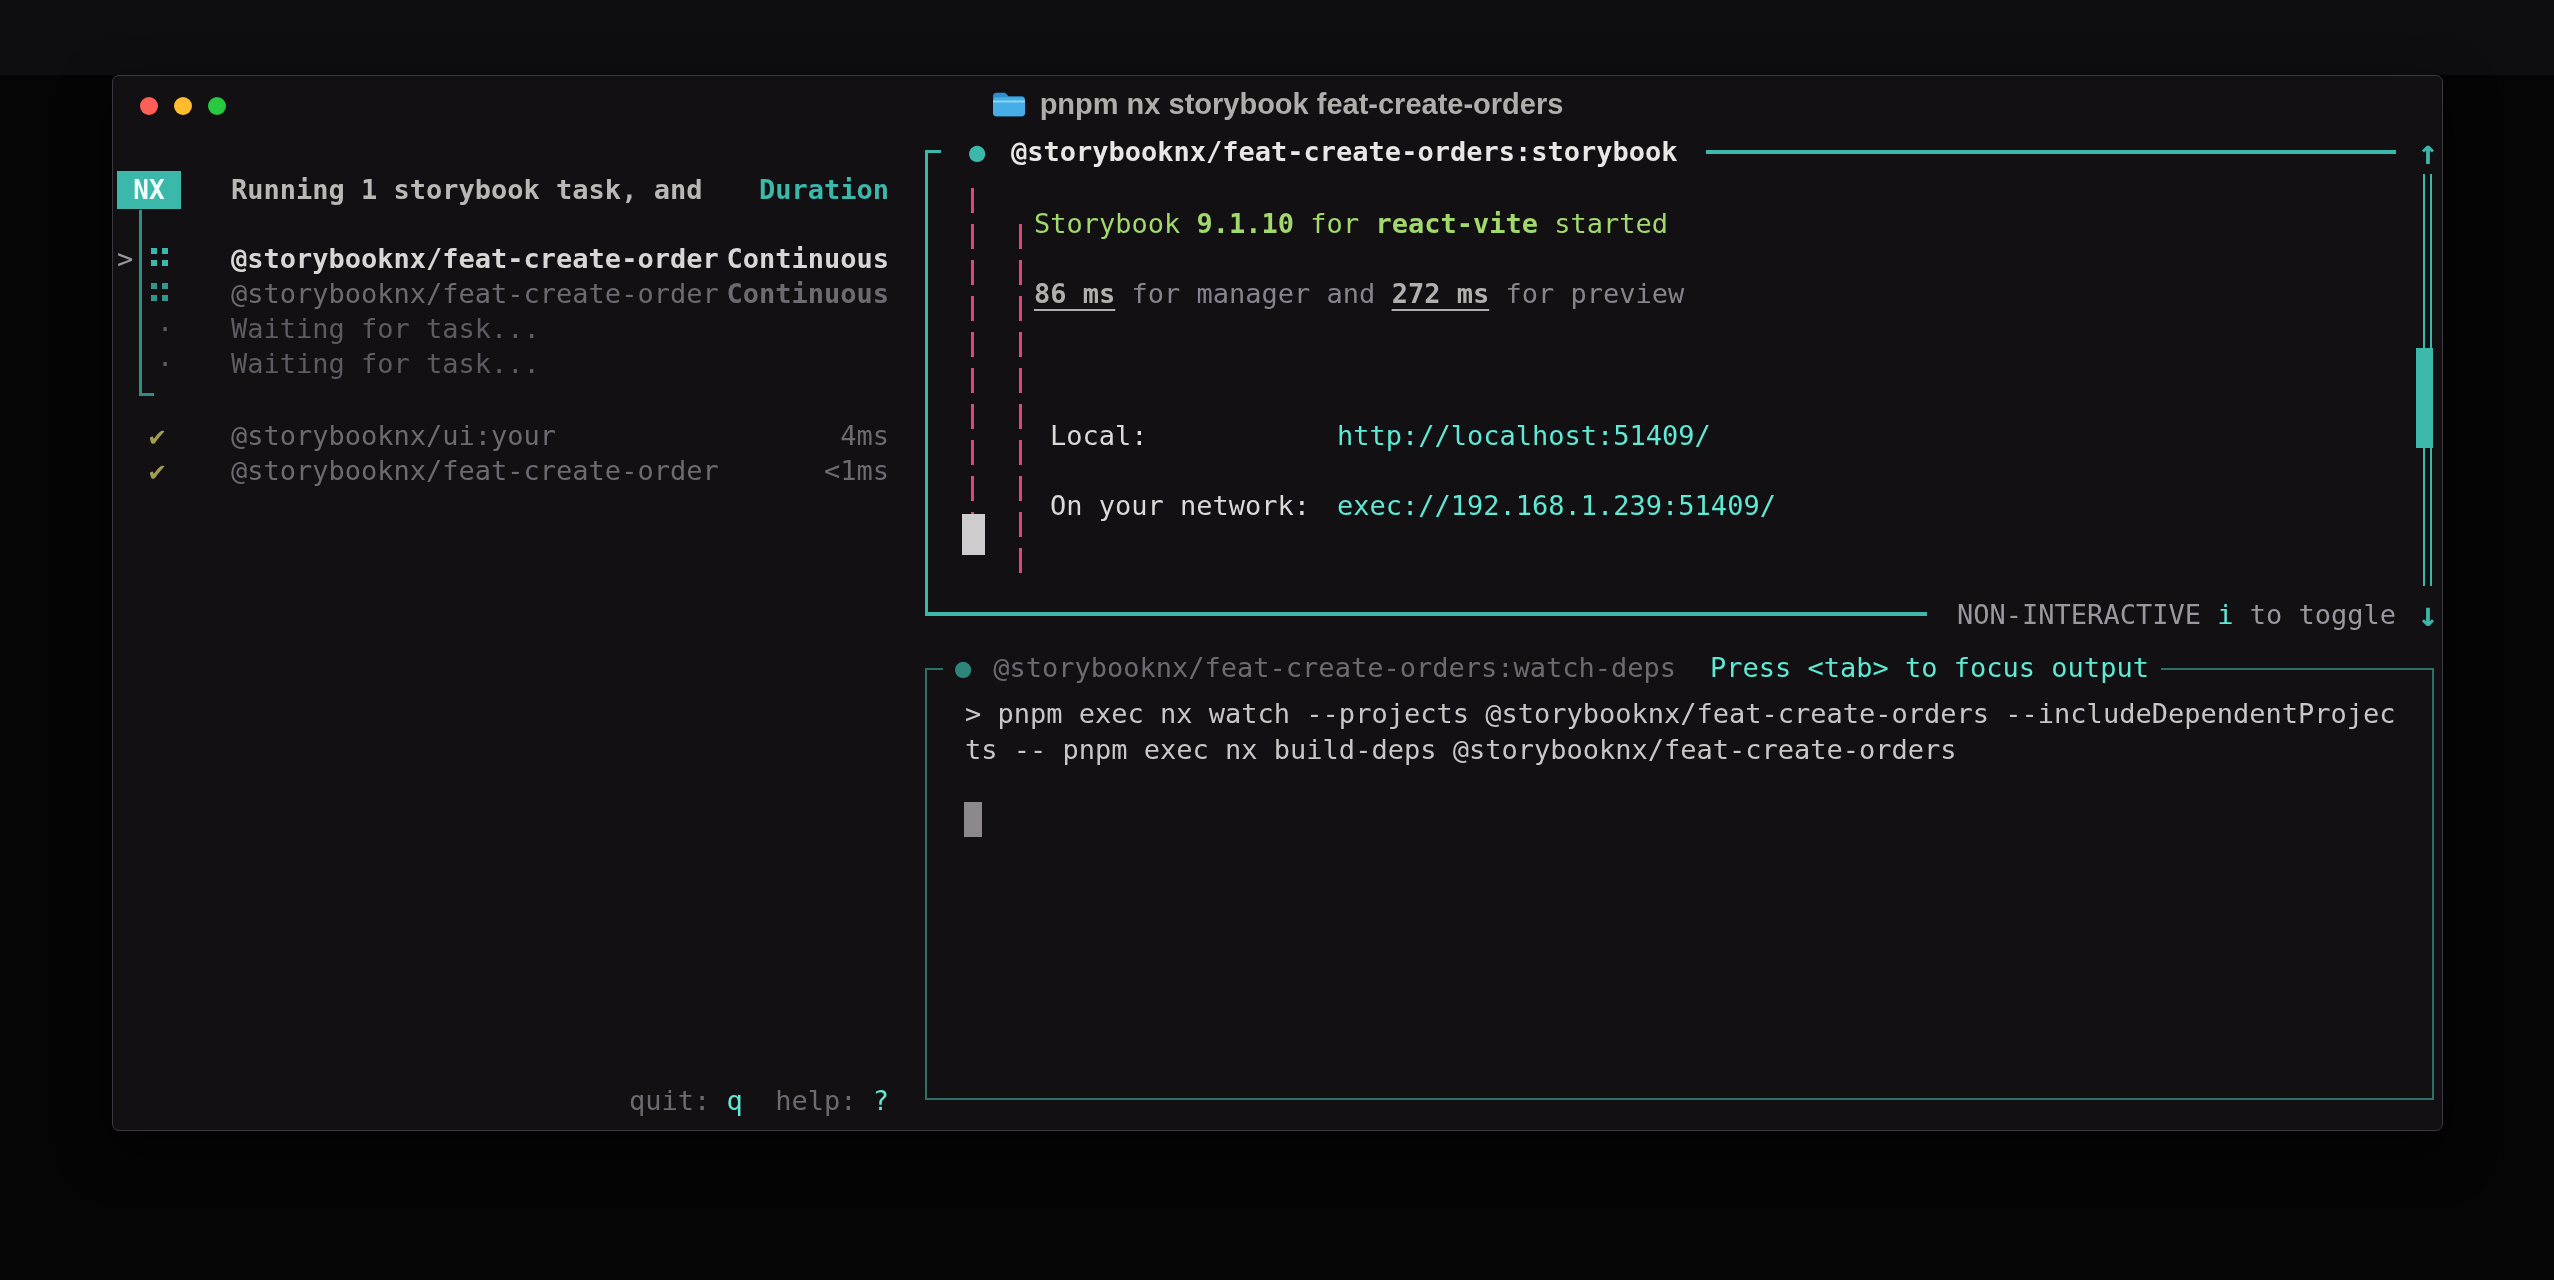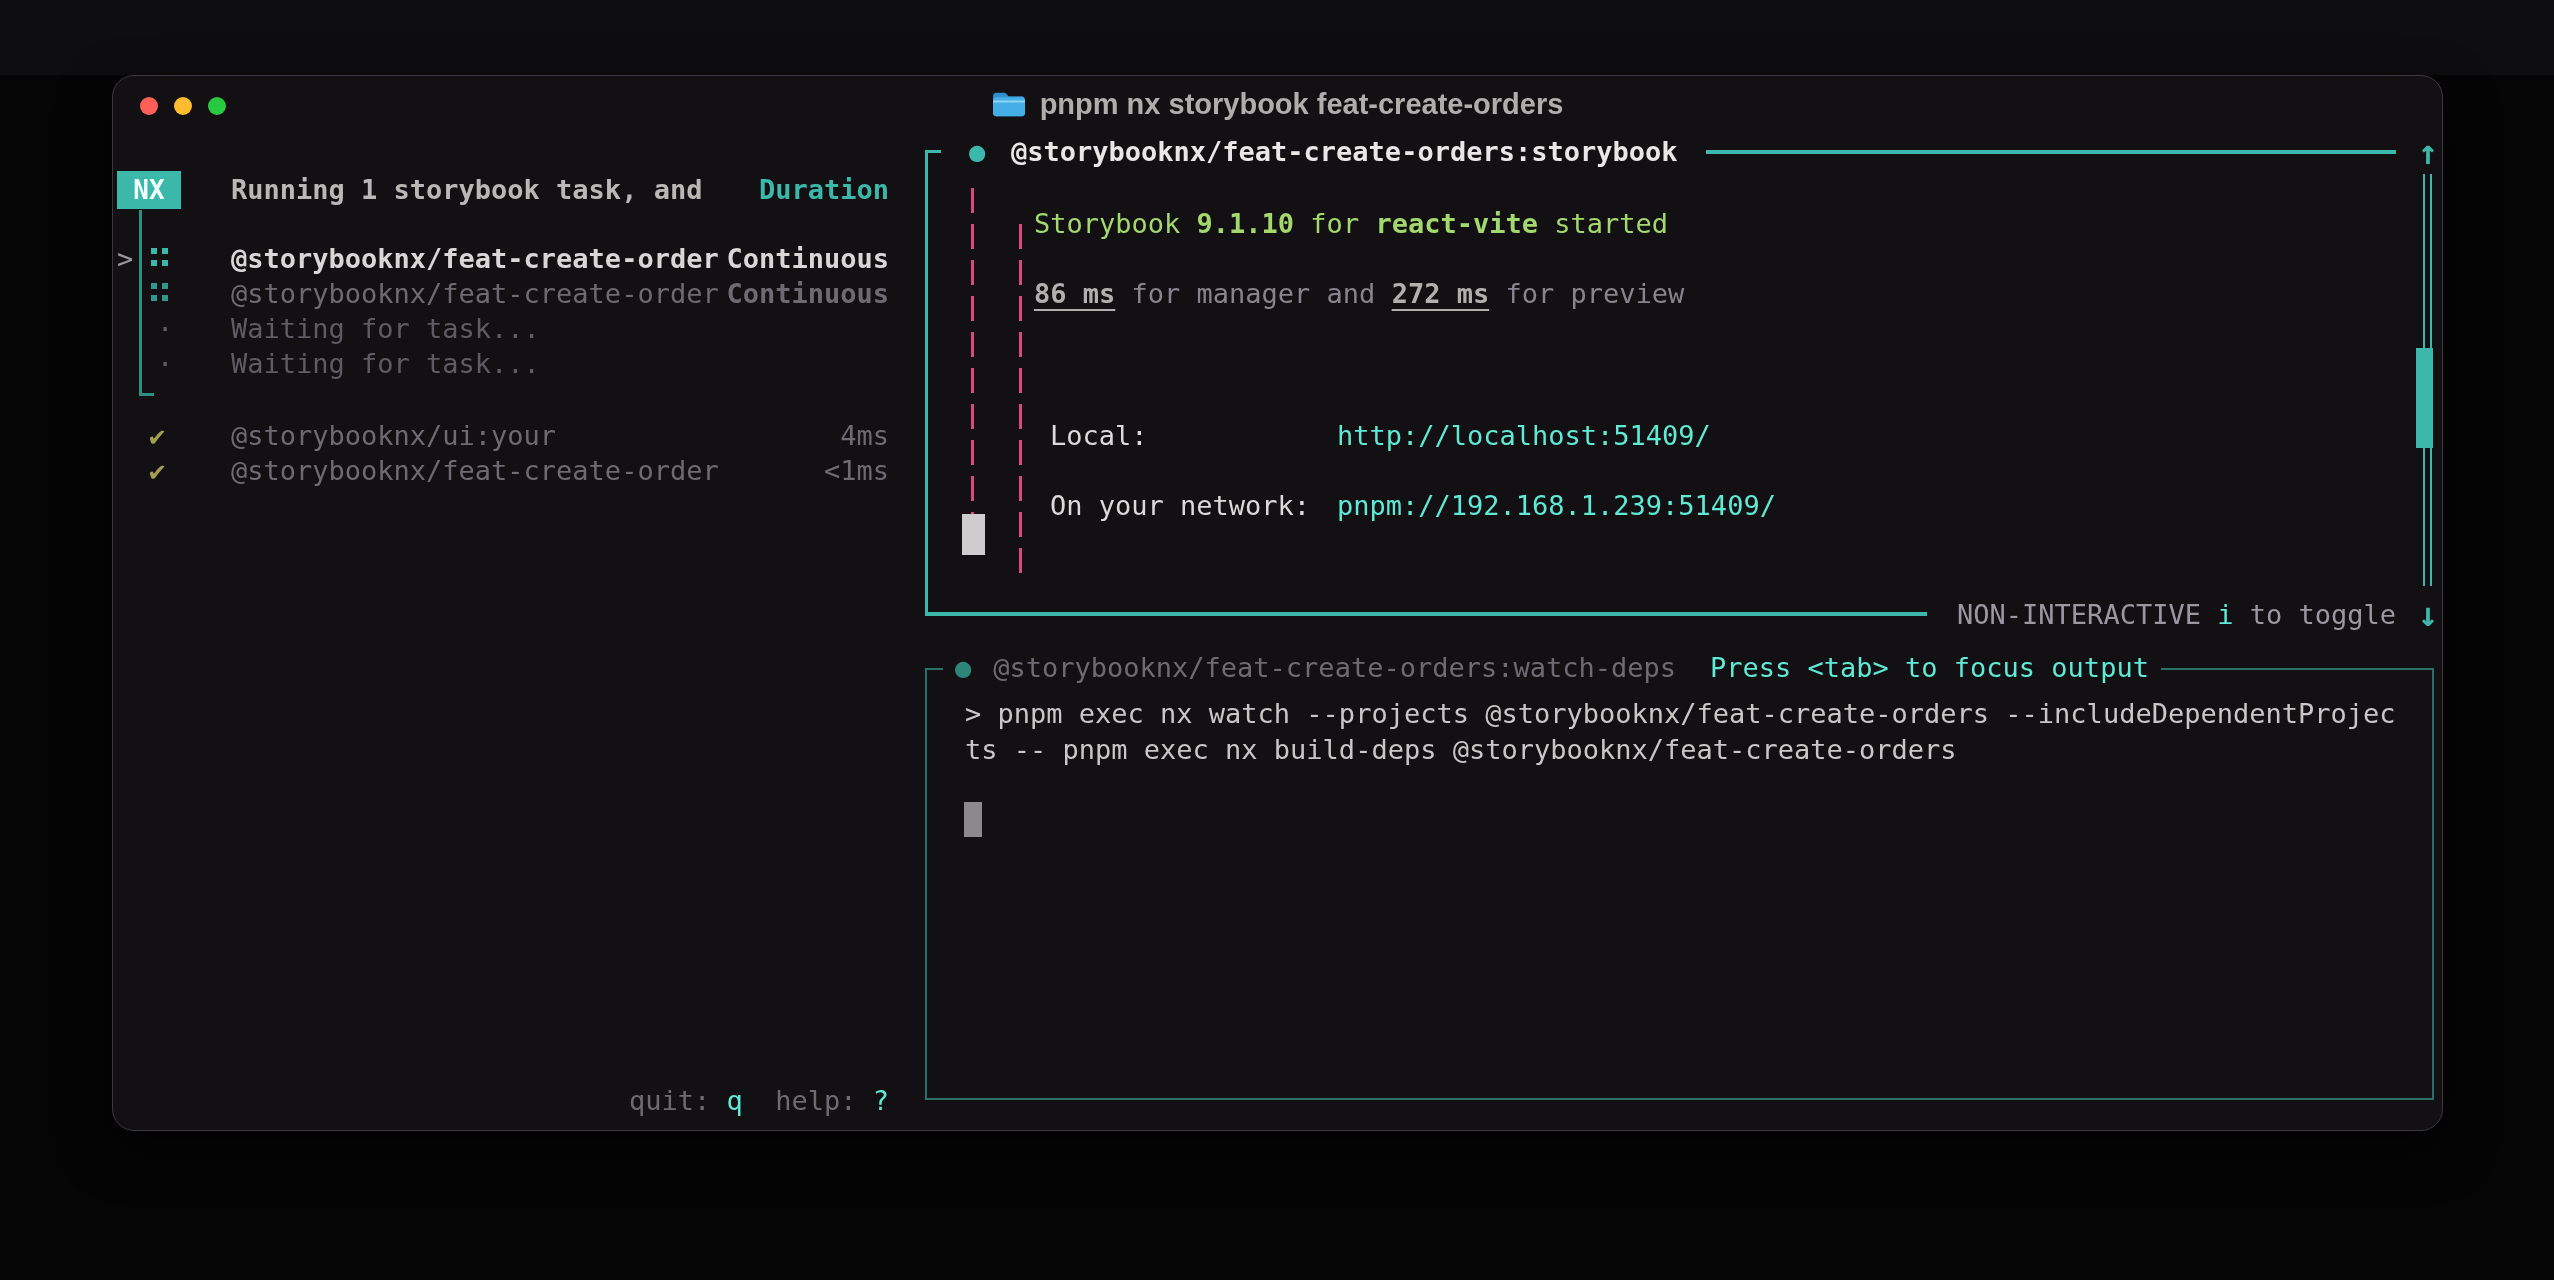--- a/index.html
+++ b/index.html
@@ -3,21 +3,21 @@
 <meta charset="utf-8">
 <style>
   html,body{margin:0;padding:0;}
   body{
     width:2554px;height:1280px;background:#050505;overflow:hidden;
     font-family:"DejaVu Sans Mono","DejaVu Sans",monospace;
   }
   .top-strip{position:absolute;left:0;top:0;width:2554px;height:75px;background:#0e0e10;}
   .window{
     position:absolute;left:112px;top:75px;width:2329px;height:1054px;
-    background:#131014;border:1px solid #3b3841;border-radius:22px;
+    background:#131014;border:1px solid #3b3841;border-radius:7px;
     box-shadow:0 18px 50px rgba(0,0,0,.65);
   }
   
   .titlebar{position:absolute;left:0;top:0;width:100%;height:56px;}
   .tl{position:absolute;top:21px;width:18px;height:18px;border-radius:50%;}
   .tl.red{left:27px;background:#ff5f57;}
   .tl.yellow{left:61px;background:#febc2e;}
   .tl.green{left:95px;background:#28c840;}
   .title-wrap{position:absolute;left:0;top:0;width:100%;height:56px;display:flex;align-items:center;justify-content:center;gap:14px;}
   .title-text{font-family:"Liberation Sans","DejaVu Sans",sans-serif;font-weight:bold;font-size:29px;color:#b0adaa;}
@@ -135,21 +135,21 @@
   <div class="pink-col pink1"></div>
   <div class="pink-col pink2"></div>
 
   <div class="t" style="left:921px;top:130px;"><span class="seg c-green">Storybook </span><span class="seg c-greenb">9.1.10</span><span class="seg c-green"> for </span><span class="seg c-greenb">react-vite</span><span class="seg c-green"> started</span></div>
   <div class="t" style="left:921px;top:200px;"><span class="seg c-ms">86 ms</span><span class="seg c-gray2"> for manager and </span><span class="seg c-ms">272 ms</span><span class="seg c-gray2"> for preview</span></div>
 
   <div class="t c-white" style="left:937px;top:342px;">Local:</div>
   <div class="t c-teal" style="left:1224px;top:342px;">http://localhost:51409/</div>
 
   <div class="t c-white" style="left:937px;top:412px;">On your network:</div>
-  <div class="t c-teal" style="left:1224px;top:412px;">pnpm://192.168.1.239:51409/</div>
+  <div class="t c-teal" style="left:1224px;top:412px;">exec://192.168.1.239:51409/</div>
 
   <div class="cursor1"></div>
 
   <div class="t" style="left:1800px;top:521px;width:483px;text-align:right;"><span class="seg c-gray">NON-INTERACTIVE </span><span class="seg c-teal">i</span><span class="seg c-gray"> to toggle</span></div>
 
   <div class="sb-arrow" style="top:56px;">↑</div>
   <div class="sb-track sb-t1"></div>
   <div class="sb-track sb-t2"></div>
   <div class="sb-thumb"></div>
   <div class="sb-arrow" style="top:518px;">↓</div>

